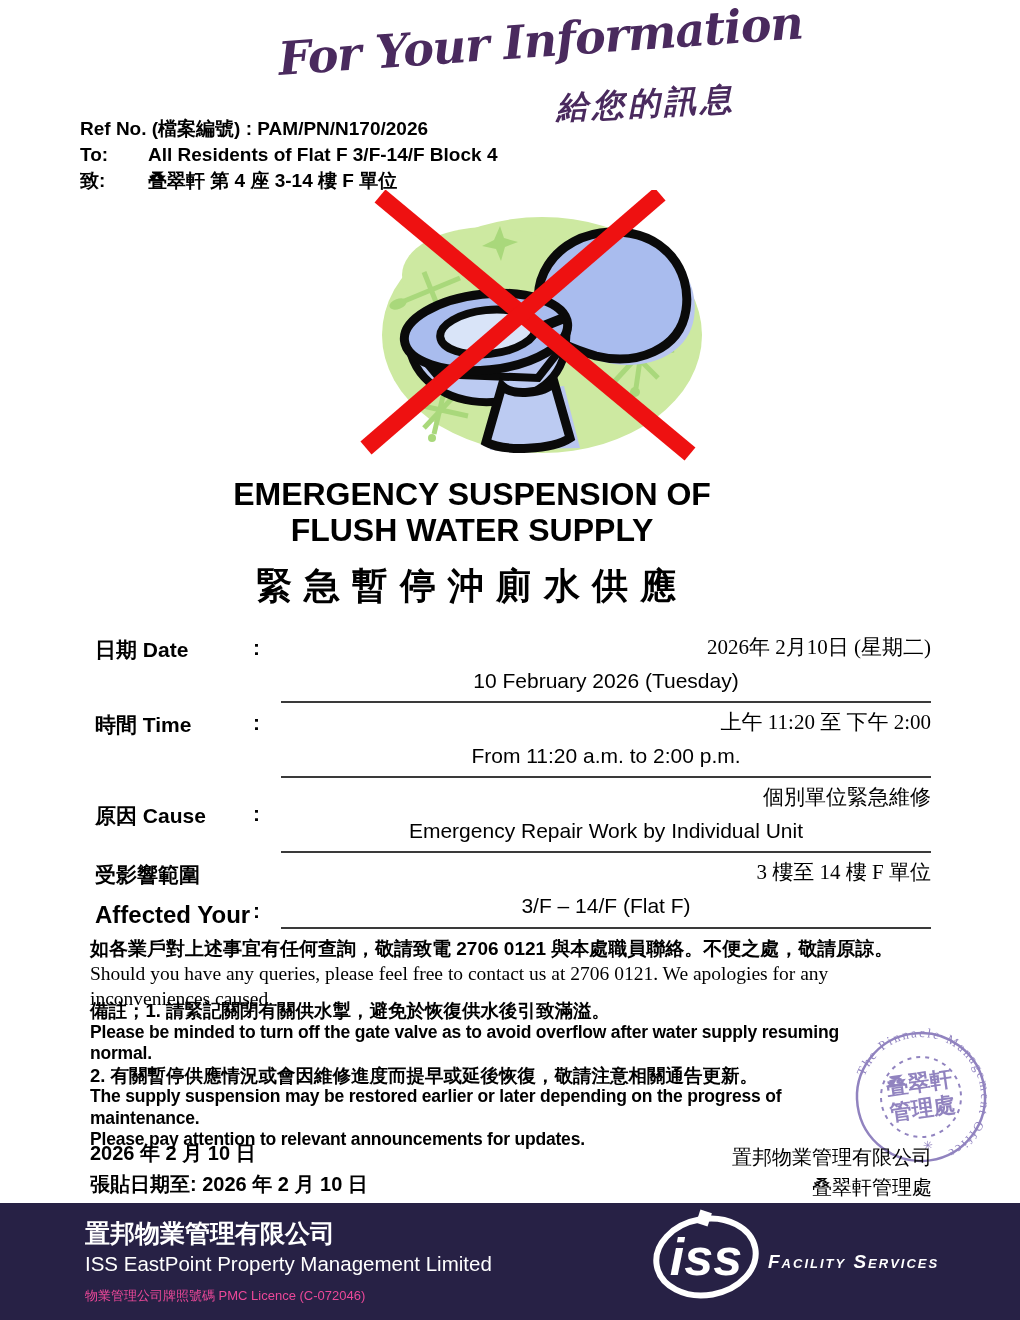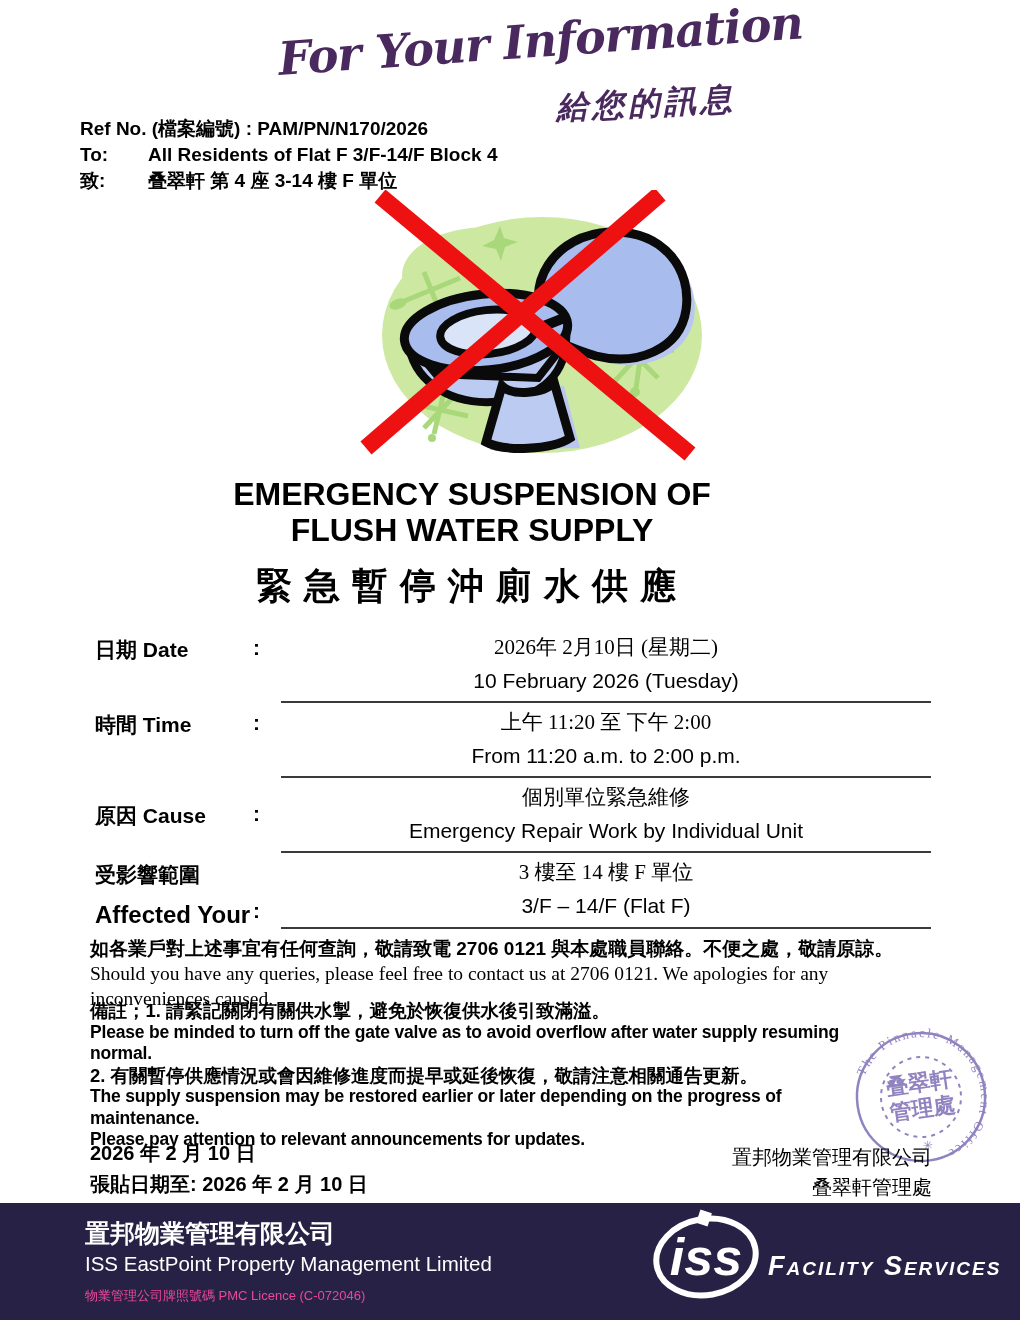--- a/index.html
+++ b/index.html
@@ -46,21 +46,21 @@
   .drow { display:flex; align-items:stretch; }
   .drow .lbl { width:158px; flex:0 0 auto; font-weight:bold; font-size:21px; padding-top:6px; }
   .drow .lbl .l2 { font-size:24px; margin-top:12px; }
   .drow .coln { width:28px; flex:0 0 auto; font-weight:bold; font-size:21px; padding-top:6px; }
   .drow .coln.low { padding-top:44px; }
   .drow .val {
     flex:1 1 auto; text-align:center;
     border-bottom:2px solid #3a3a3a;
     padding-bottom:4px;
   }
-  .val .vzh { font-size:21px; line-height:34px; font-family:"Liberation Serif", serif; }
+  .val .vzh { font-size:21px; line-height:34px; font-family:"Liberation Serif", serif;text-align:right; }
   .val .ven { font-size:21px; line-height:33px; }
   .drow + .drow { margin-top:2px; }
   .drow.r3 .lbl, .drow.r3 .coln { padding-top:22px; }
   
   .contact { position:absolute; left:90px; top:936px; width:840px; }
   .contact .zh { font-weight:bold; font-size:19px; line-height:25px; }
   .contact .en { font-family:"Liberation Serif", serif; font-size:19.5px; line-height:25px; }
   .notes { position:absolute; left:90px; top:1000px; width:780px; font-size:18px; line-height:21.5px; }
   .notes .zh { font-weight:bold; font-size:18.5px; }
   .notes .en { font-weight:bold; font-size:17.5px; letter-spacing:-0.2px; }
@@ -74,21 +74,21 @@
   .footer-inner { position:relative; width:100%; height:100%; color:#fff; }
   .f-left { position:absolute; left:85px; top:14px; }
   .f-zh { font-weight:bold; font-size:25px; line-height:32px; }
   .f-en { font-weight:normal; font-size:20.5px; line-height:30px; }
   .f-lic { font-size:13px; margin-top:8px; color:#ec4899; }
   .f-logo { position:absolute; left:648px; top:2px; width:120px; height:100px; }
   .f-tag {
     position:absolute; left:768px; top:48px;
     font-weight:bold; font-style:italic;
     font-variant:small-caps;
-    font-size:27px; letter-spacing:2px; color:#fff;
+    font-size:19px; letter-spacing:2px; color:#fff;
     white-space:nowrap;
   }
 </style>
 </head>
 <body>
 
 <div class="page">
 
   <div class="fyi-script">For Your Information</div>
   <div class="fyi-zh">給您的訊息</div>

